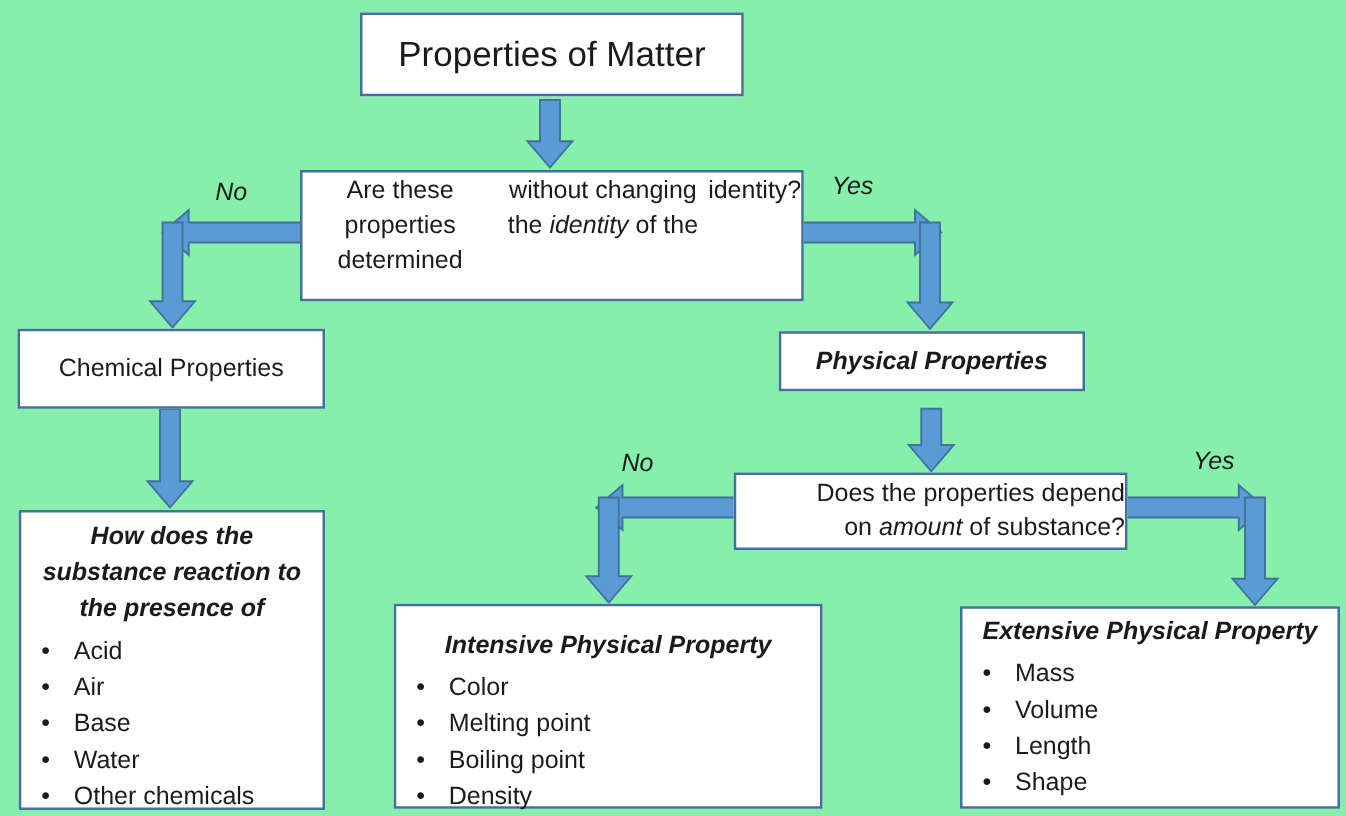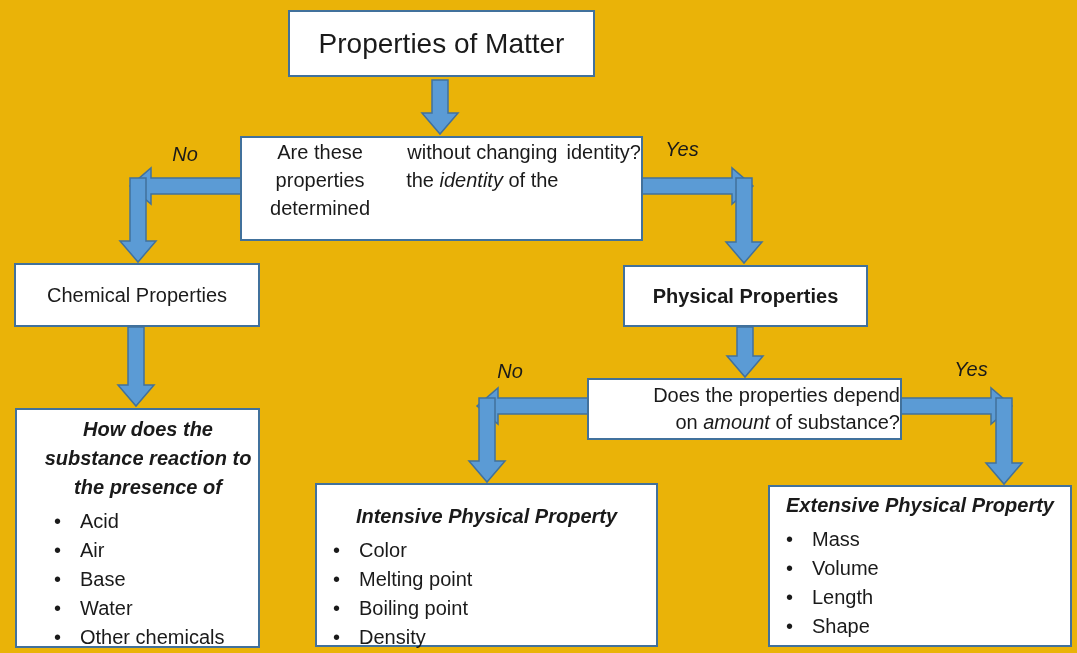--- a/index.html
+++ b/index.html
@@ -6,45 +6,45 @@
     --arrow-fill: #5B9BD5;
     --arrow-stroke: #41719C;
     --border: #41719C;
     --text: #1A1A1A;
   }
   html, body { margin: 0; padding: 0; background: #ffffff; }
   .canvas {
     position: relative;
     width: 1077px;
     height: 653px;
-    background: #eab308;
+    background: #86efac;
     font-family: "Liberation Sans", sans-serif;
     color: var(--text);
     overflow: hidden;
   }
   .arrows { position: absolute; left: 0; top: 0; z-index: 1; }
   .arrows path { fill: var(--arrow-fill); stroke: var(--arrow-stroke); stroke-width: 1.5; }
   .box {
     position: absolute;
     box-sizing: border-box;
     border: 2px solid var(--border);
     background: #ffffff;
     z-index: 2;
   }
   .center-flex { display: flex; align-items: center; justify-content: center; }
   .title-box { left: 288px; top: 10px; width: 307px; height: 67px; font-size: 28px; }
   .q1-box { left: 240px; top: 136px; width: 403px; height: 105px;
             font-size: 20px; line-height: 28px; text-align: center;
             display: flex; justify-content: center; }
   .chemical-box { left: 14px; top: 263px; width: 246px; height: 64px; font-size: 20px; font-weight: normal; }
-  .physical-box { left: 623px; top: 265px; width: 245px; height: 62px; font-size: 20px; font-weight: bold; }
+  .physical-box { left: 623px; top: 265px; width: 245px; height: 48px; font-size: 20px; font-weight: bold; font-style: italic; }
   .q2-box { left: 587px; top: 378px; width: 315px; height: 62px;
             font-size: 20px; line-height: 27px; text-align: center;
             display: flex; flex-direction: column; justify-content: center; align-items: flex-end; }
-  .chem-detail-box { left: 15px; top: 408px; width: 245px; height: 240px; padding-top: 5px; padding-left: 21px; }
+  .chem-detail-box { left: 15px; top: 408px; width: 245px; height: 240px; padding-top: 5px; }
   .intensive-box { left: 315px; top: 483px; width: 343px; height: 164px; padding-top: 17px; }
   .extensive-box { left: 768px; top: 485px; width: 304px; height: 162px; padding-top: 4px; }
   .detail-heading {
     font-size: 20px; font-weight: bold; font-style: italic;
     text-align: center; line-height: 29px;
   }
   ul.bullet-list { list-style: none; margin: 5px 0 0 0; padding: 0 0 0 14px; }
   ul.bullet-list li {
     position: relative; padding-left: 28px;
     font-size: 20px; line-height: 29px;

